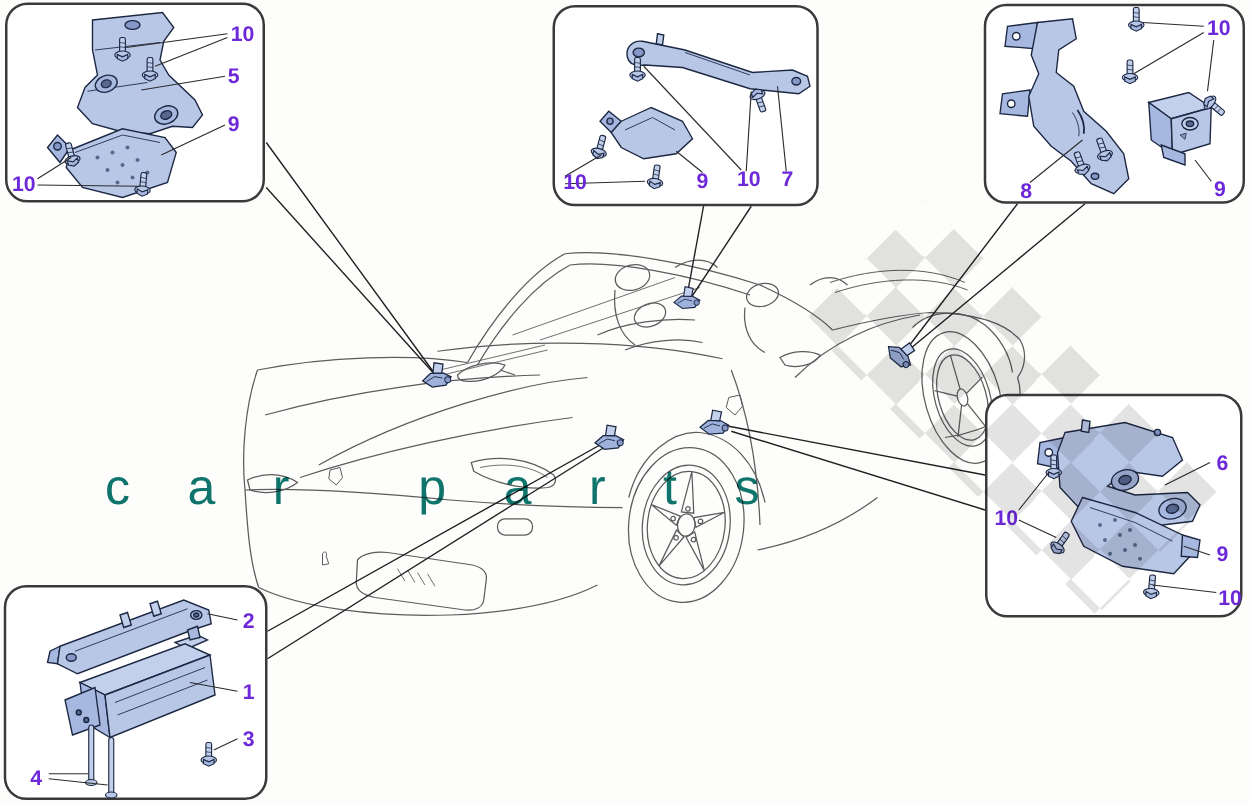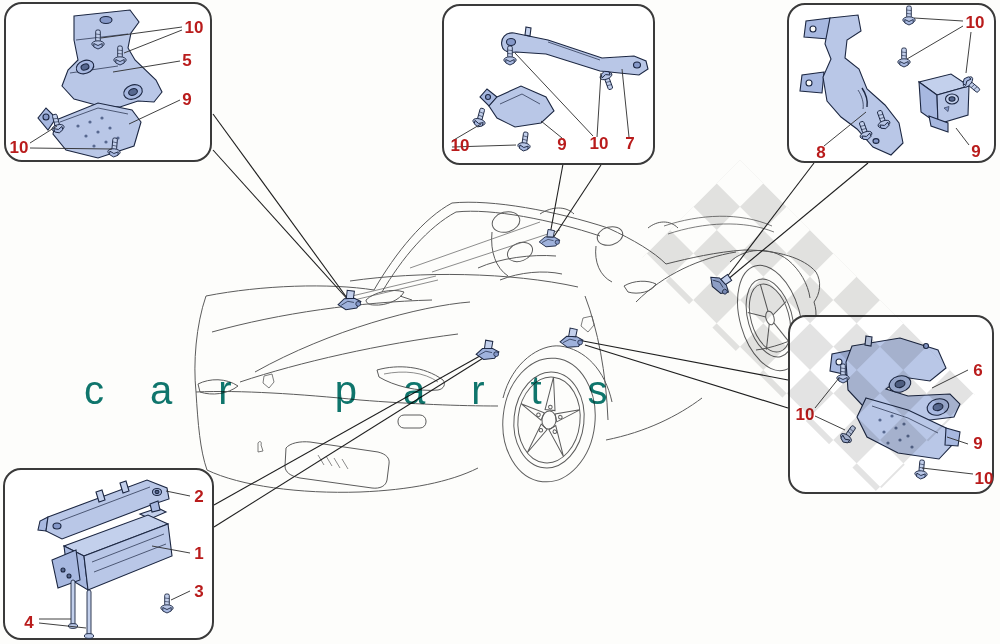--- a/index.html
+++ b/index.html
@@ -13,21 +13,21 @@
   
   .callout{
     position:absolute;background:#ffffff;
     border:2px solid #3a3a3a;border-radius:18px;
     box-sizing:border-box;z-index:10;
   }
   
   .pnum{
     position:absolute;z-index:25;
     transform:translate(-50%,-50%);
-    font-size:17px;font-weight:700;color:#b91c1c;
+    font-size:17px;font-weight:700;color:#6d28d9;
     letter-spacing:0px;white-space:nowrap;
   }
   
   .wm{z-index:30;mix-blend-mode:multiply;pointer-events:none;}
   .wm-brand{
     position:absolute;left:62px;top:228px;line-height:150px;
     font-size:150px;font-weight:700;letter-spacing:-3px;
     color:#f4bfc0;white-space:nowrap;
   }
   .wm-tag{

